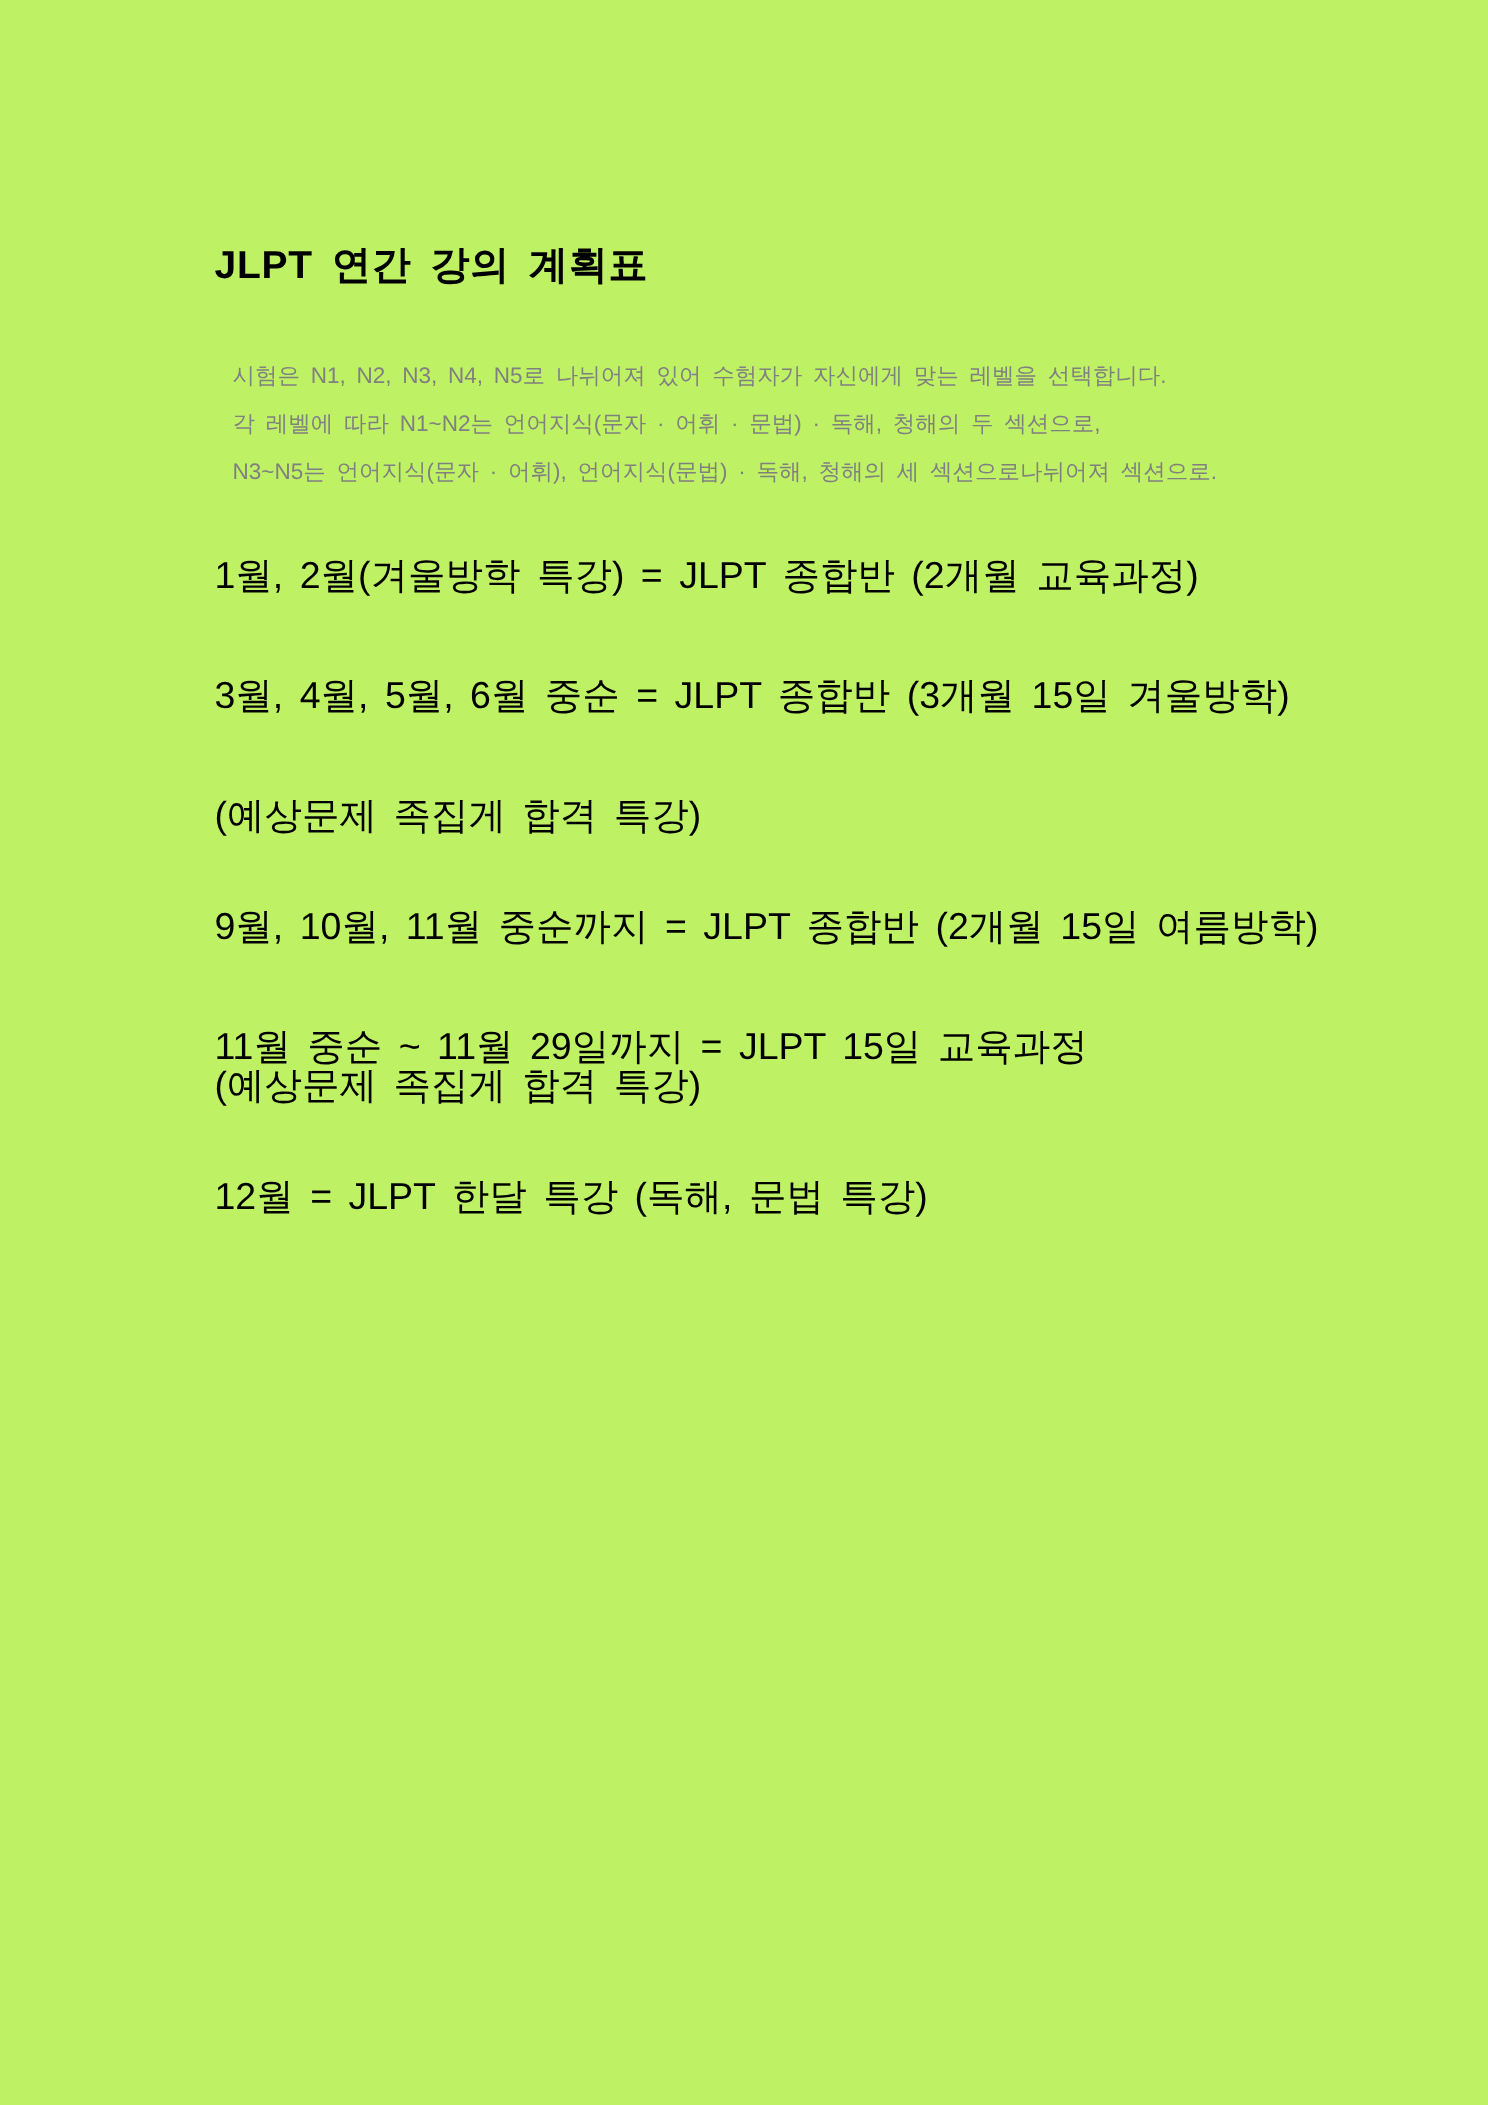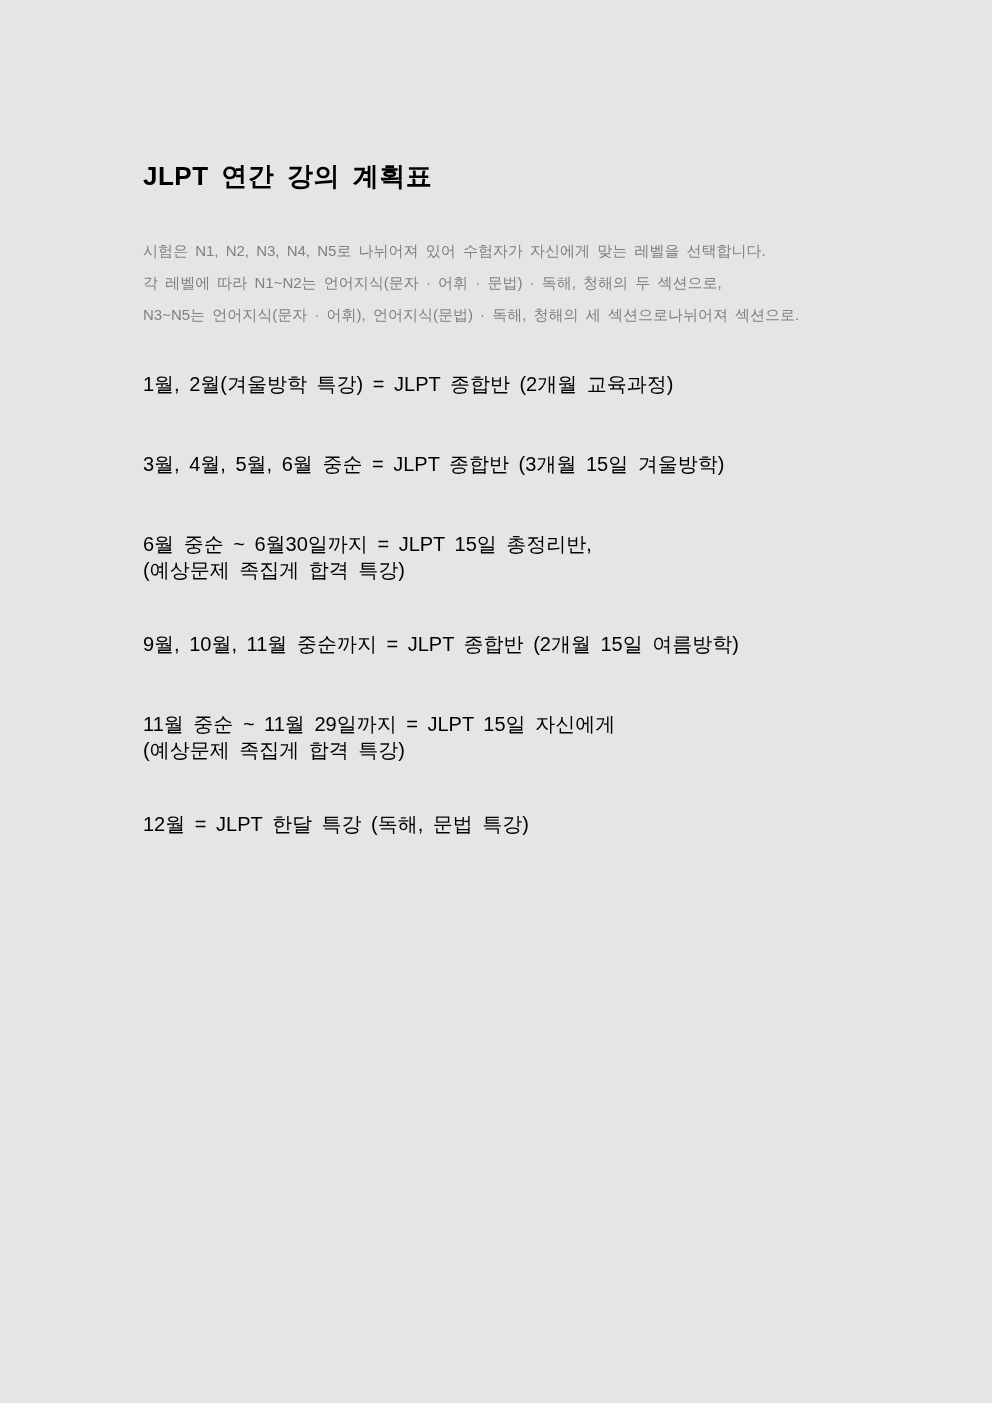--- a/index.html
+++ b/index.html
@@ -5,21 +5,21 @@
   * { box-sizing: border-box; }
   html, body {
     margin: 0;
     padding: 0;
     background: #ffffff;
   }
   .page {
     position: relative;
     width: 992px;
     height: 1403px;
-    background: #e5e5e5;
+    background: #bef264;
     overflow: hidden;
     font-family: "Liberation Sans", sans-serif;
     color: #000000;
   }
   .content {
     position: absolute;
     top: 0;
     left: 143px;
     right: 120px;
     padding-top: 160px;
@@ -27,33 +27,33 @@
   .doc-title {
     margin: 0 0 42px 0;
     font-size: 26px;
     line-height: 33px;
     font-weight: bold;
     color: #000000;
     letter-spacing: 0.5px;
     word-spacing: 5px;
   }
   .intro {
-    margin: 0 0 40px 0;
+    margin: 0 0 40px 12px;
     font-size: 15px;
     line-height: 32px;
     color: #808080;
     word-spacing: 3px;
   }
   .intro-line {
     display: block;
     white-space: nowrap;
   }
   .schedule-block {
     margin: 0 0 54px 0;
-    font-size: 20px;
+    font-size: 25px;
     line-height: 26px;
     color: #000000;
     word-spacing: 4px;
   }
   .schedule-block.two-line {
     margin-bottom: 48px;
   }
   .schedule-line {
     display: block;
     white-space: nowrap;
@@ -75,31 +75,30 @@
 
     <div class="schedule-block">
       <span class="schedule-line">1월, 2월(겨울방학 특강) = JLPT 종합반 (2개월 교육과정)</span>
     </div>
 
     <div class="schedule-block">
       <span class="schedule-line">3월, 4월, 5월, 6월 중순 = JLPT 종합반 (3개월 15일 겨울방학)</span>
     </div>
 
     <div class="schedule-block two-line">
-      <span class="schedule-line">6월 중순 ~ 6월30일까지 = JLPT 15일 총정리반,</span>
       <span class="schedule-line">(예상문제 족집게 합격 특강)</span>
     </div>
 
 
     <div class="schedule-block">
       <span class="schedule-line">9월, 10월, 11월 중순까지  = JLPT 종합반 (2개월 15일 여름방학)</span>
     </div>
 
     <div class="schedule-block two-line">
-      <span class="schedule-line">11월 중순 ~ 11월 29일까지 = JLPT 15일 자신에게</span>
+      <span class="schedule-line">11월 중순 ~ 11월 29일까지 = JLPT 15일 교육과정</span>
       <span class="schedule-line">(예상문제 족집게 합격 특강)</span>
     </div>
 
     <div class="schedule-block">
       <span class="schedule-line">12월 = JLPT 한달 특강 (독해, 문법 특강)</span>
     </div>
 
   </div>
 </div>
 

